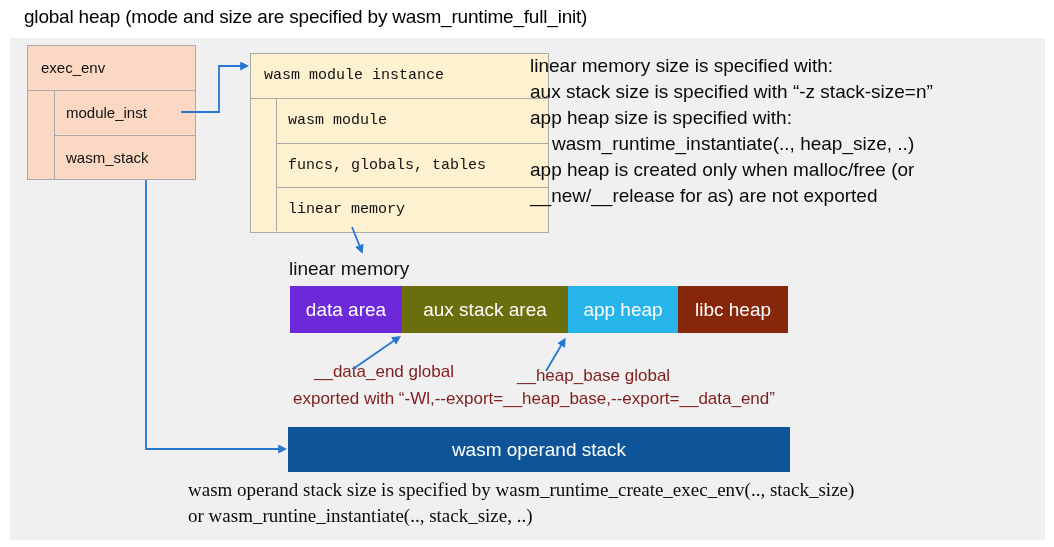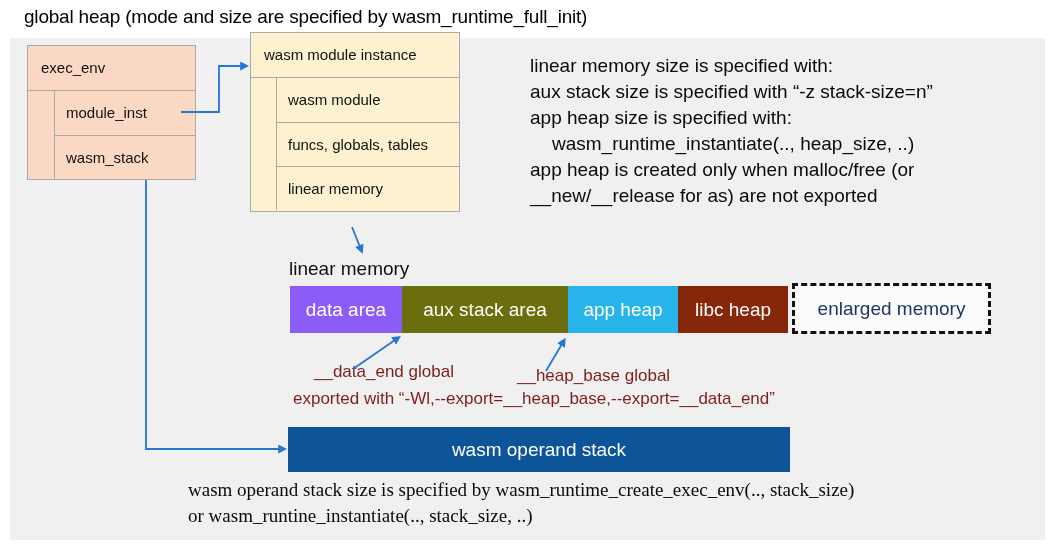--- a/index.html
+++ b/index.html
@@ -11,21 +11,21 @@
     position:absolute;left:24px;top:6px;font-size:19px;color:#000;
     letter-spacing:-0.2px;white-space:nowrap;
   }
   .panel{
     position:absolute;left:10px;top:38px;width:1035px;height:502px;
     background:var(--panel-bg,#f0f0f0);
   }
   
   .box{position:absolute;border:1px solid var(--box-border,#a9a9a9);box-sizing:border-box;font-size:15px;}
   .box.pink{background:var(--pink,#fbd8c4);left:27px;top:45px;width:169px;height:135px;}
-  .box.cream{background:var(--cream,#fdf1d0);left:250px;top:32px;width:210px;height:180px;}
+  .box.cream{background:var(--cream,#fdf1d0);left:250px;top:53px;width:299px;height:180px;font-family:Liberation Mono, monospace;}
   .box-header{
     height:44px;line-height:44px;padding-left:13px;
     border-bottom:1px solid var(--box-border,#a9a9a9);white-space:nowrap;
   }
   .box-row{
     height:44px;line-height:44px;margin-left:26px;padding-left:11px;
     border-left:1px solid var(--box-border,#a9a9a9);box-sizing:border-box;white-space:nowrap;
   }
   .box.cream .box-row{margin-left:25px;}
   .box-row + .box-row{border-top:1px solid var(--box-border,#a9a9a9);}
@@ -90,25 +90,24 @@
     <div class="line">linear memory size is specified with:</div>
     <div class="line">aux stack size is specified with “-z stack-size=n”</div>
     <div class="line">app heap size is specified with:</div>
     <div class="line indent">wasm_runtime_instantiate(.., heap_size, ..)</div>
     <div class="line">app heap is created only when malloc/free (or</div>
     <div class="line">__new/__release for as) are not exported</div>
   </div>
 
   <div class="lm-label">linear memory</div>
 
-  <div class="seg data" style="background-color: #8b5cf6; color: rgb(255, 255, 255); text-align: right;">data area</div>
+  <div class="seg data" style="background-color: #6d28d9; color: rgb(255, 255, 255); text-align: right;">data area</div>
   <div class="seg aux" style="background-color: rgb(107, 110, 13); color: rgb(255, 255, 255);">aux stack area</div>
   <div class="seg app" style="background-color: rgb(39, 180, 235); color: rgb(255, 255, 255);">app heap</div>
   <div class="seg libc" style="background-color: rgb(134, 39, 9); color: rgb(255, 255, 255);">libc heap</div>
-  <div class="seg enlarged" style="background-color: rgb(251, 251, 251); color: rgb(30, 53, 102);">enlarged memory</div>
 
   <div class="ann data-end">__data_end global</div>
   <div class="ann heap-base">__heap_base global</div>
   <div class="ann export">exported with “-Wl,--export=__heap_base,--export=__data_end”</div>
 
   <div class="operand" style="background-color: rgb(13, 85, 152); color: rgb(255, 255, 255);">wasm operand stack</div>
 
   <div class="bottom-notes">
     <div class="line">wasm operand stack size is specified by wasm_runtime_create_exec_env(.., stack_size)</div>
     <div class="line">or wasm_runtine_instantiate(.., stack_size, ..)</div>

